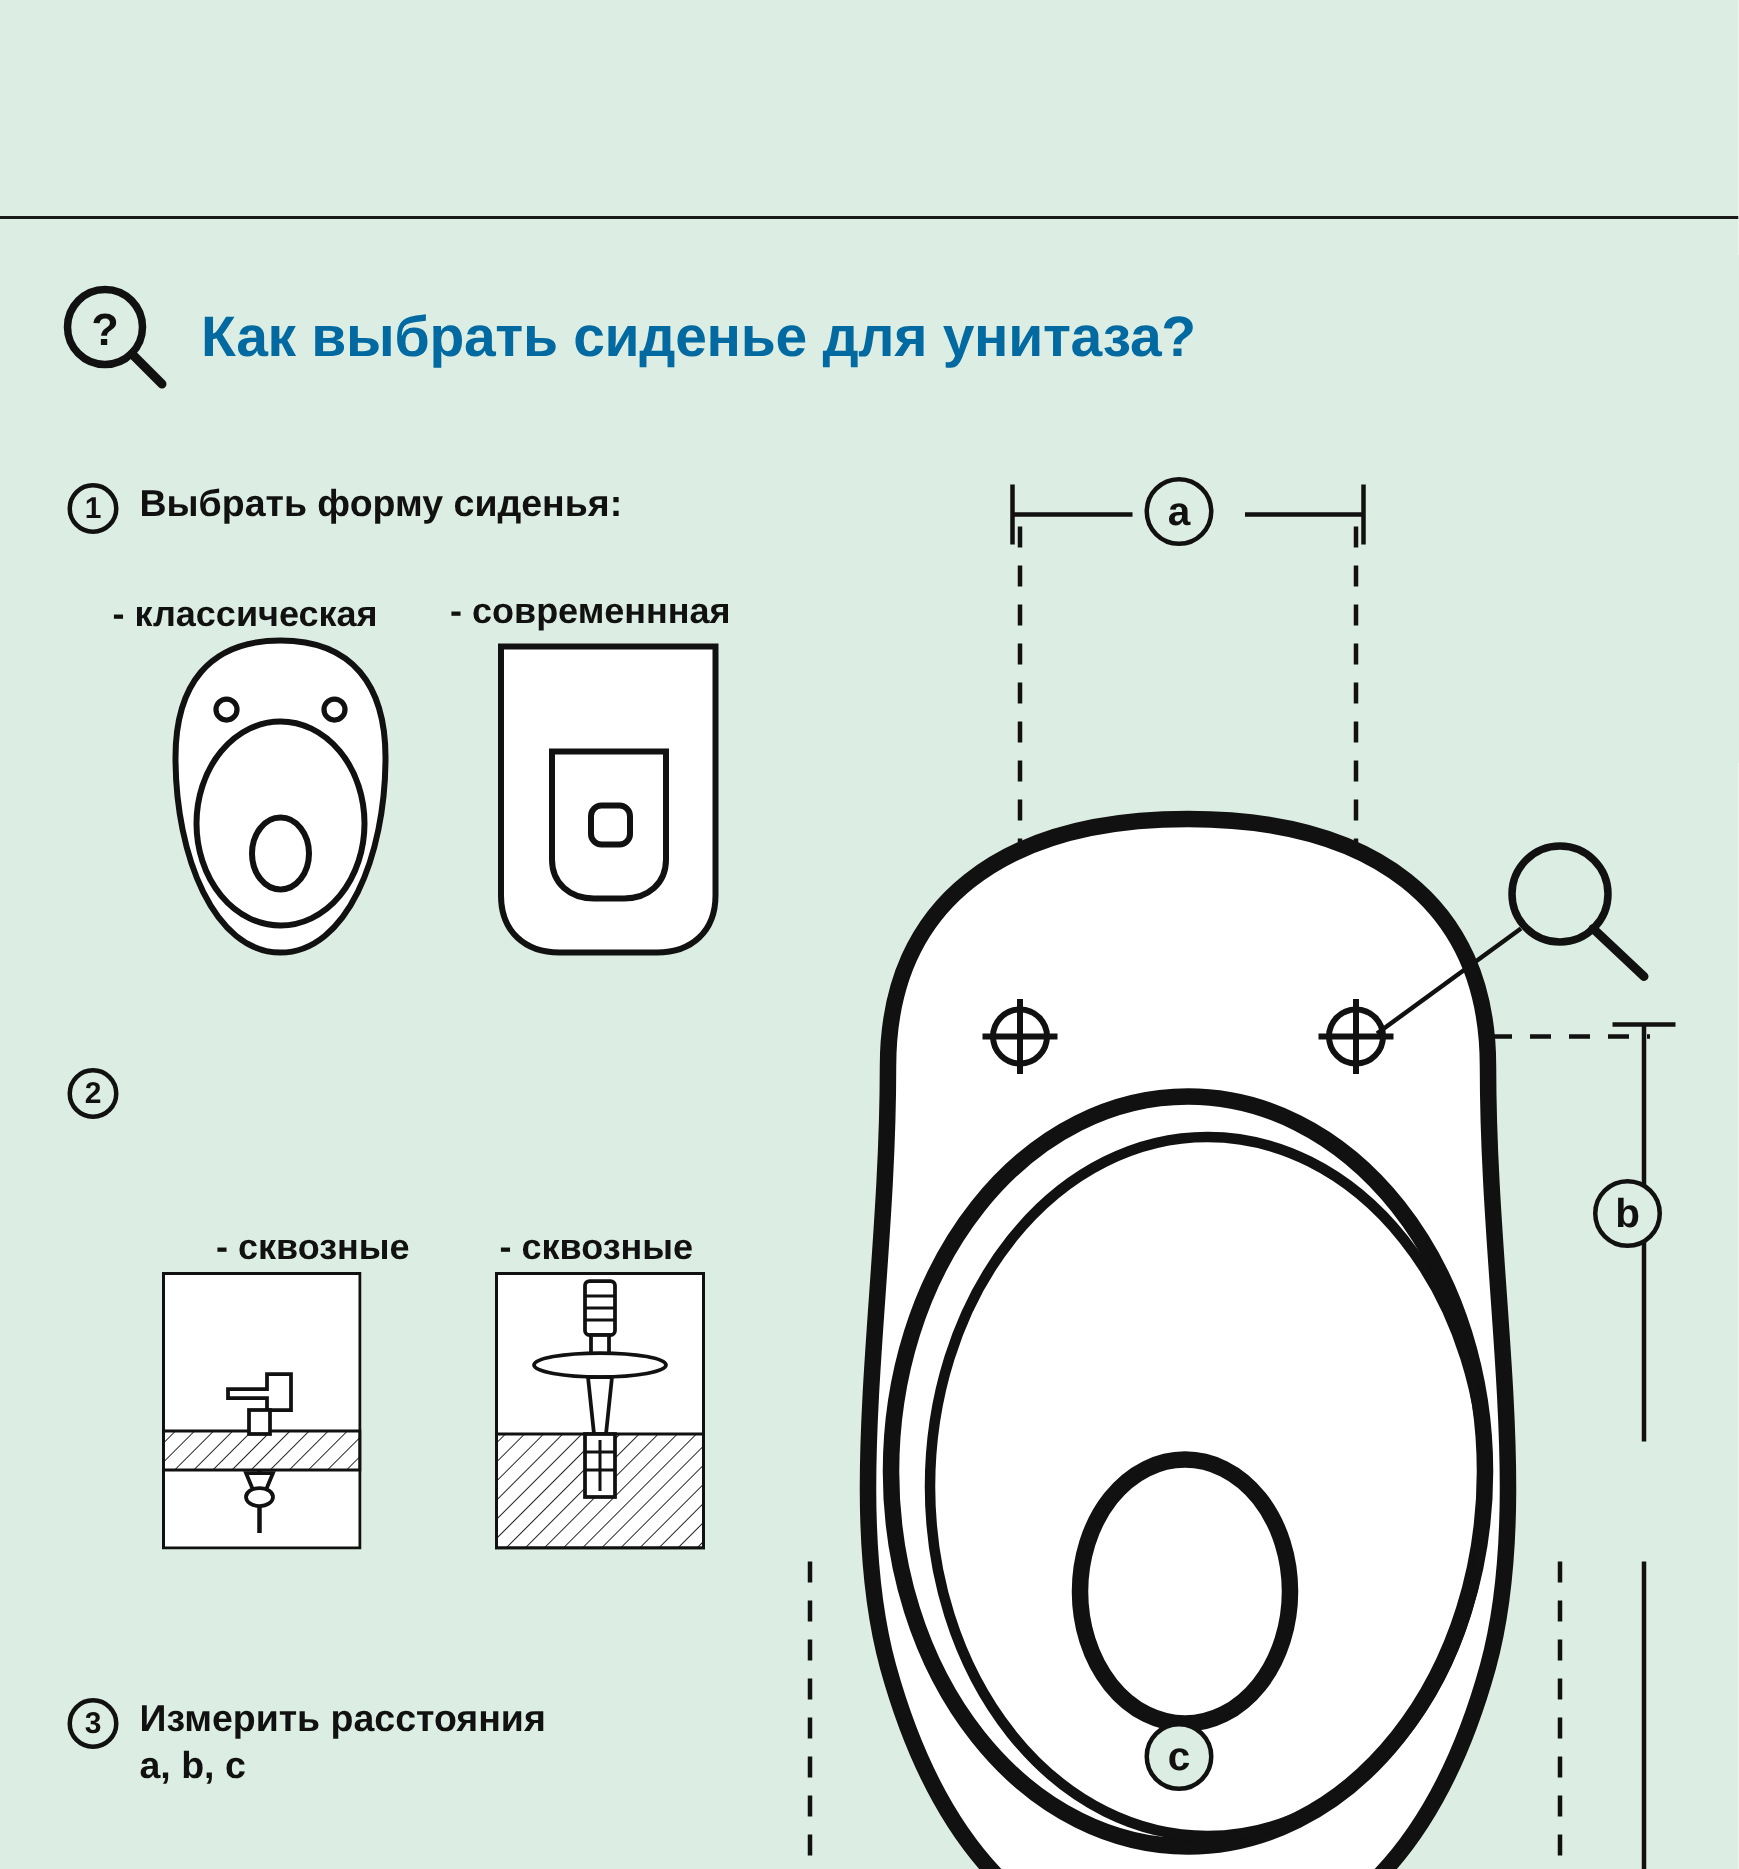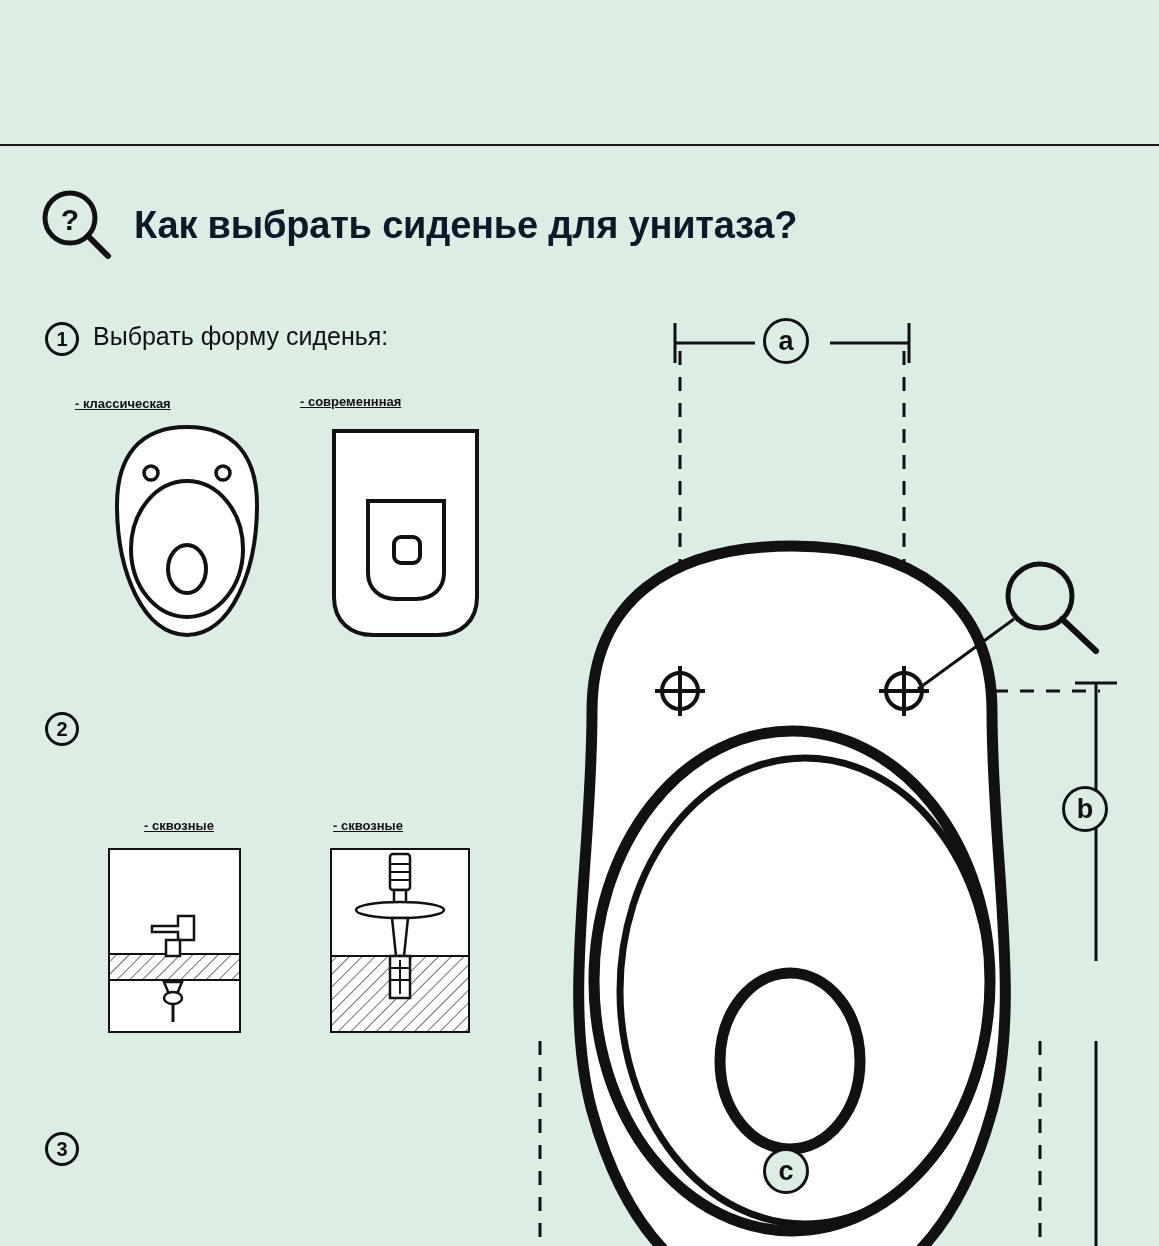--- a/index.html
+++ b/index.html
@@ -21,40 +21,40 @@
     background:#dceee3;
     box-sizing:border-box;
   }
 
   
   .hdr{
     position:absolute;left:38px;top:42px;display:flex;align-items:center;gap:22px;
   }
   .q-icon{width:74px;height:74px;position:relative;}
   .title{
-    font-size:38px;font-weight:bold;color:#0f172a;letter-spacing:-0.2px;white-space:nowrap;
+    font-size:38px;font-weight:bold;color:#0369a1;letter-spacing:-0.2px;white-space:nowrap;
   }
 
   
   .step{position:absolute;display:flex;align-items:flex-start;gap:14px;}
   .step-num{
     width:34px;height:34px;border:3px solid #111;border-radius:50%;
     display:flex;align-items:center;justify-content:center;
     font-size:20px;font-weight:bold;color:#111;flex:0 0 auto;box-sizing:border-box;
     margin-top:1px;
   }
-  .step-text{font-size:25px;font-weight:normal;color:#111;line-height:1.22;}
+  .step-text{font-size:25px;font-weight:bold;color:#111;line-height:1.22;}
 
   #step1{left:45px;top:175px;}
   #step2{left:45px;top:565px;}
   #step3{left:45px;top:985px;}
 
   
   .opt-label{
-    position:absolute;font-size:13px;font-weight:bold;color:#111;white-space:nowrap;text-decoration:underline;
+    position:absolute;font-size:24px;font-weight:bold;color:#111;white-space:nowrap;
   }
   #lab-classic{left:75px;top:250px;}
   #lab-modern{left:300px;top:248px;}
   #lab-through{left:98px;top:672px;margin-left:46px;}
   #lab-hidden{left:333px;top:672px;}
 
   .fig{position:absolute;}
   #fig-classic{left:95px;top:275px;}
   #fig-modern{left:318px;top:275px;}
   #fig-through{left:108px;top:702px;}
@@ -160,20 +160,22 @@
         <path d="M62 70 H78 L74 108 H66 Z" fill="#ffffff" stroke="#111" stroke-width="2.5"></path>
         <rect x="60" y="108" width="20" height="42" fill="#ffffff" stroke="#111" stroke-width="2.5"></rect>
         <line x1="70" y1="112" x2="70" y2="146" stroke="#111" stroke-width="2"></line>
         <line x1="60" y1="120" x2="80" y2="120" stroke="#111" stroke-width="2"></line>
         <line x1="60" y1="132" x2="80" y2="132" stroke="#111" stroke-width="2"></line>
       </svg>
     </div>
 
     <div class="step" id="step3">
       <div class="step-num">3</div>
+      <div class="step-text" style="white-space:pre-line">Измерить расстояния
+a, b, c</div>
     </div>
 
     <div id="main-seat">
       <svg width="640" height="1070" viewBox="0 0 640 1070">
 
         <g stroke="#111" stroke-width="3" fill="none">
 
           <line x1="180" y1="50" x2="180" y2="390" stroke-dasharray="14 12"></line>
           <line x1="404" y1="50" x2="404" y2="390" stroke-dasharray="14 12"></line>
 

